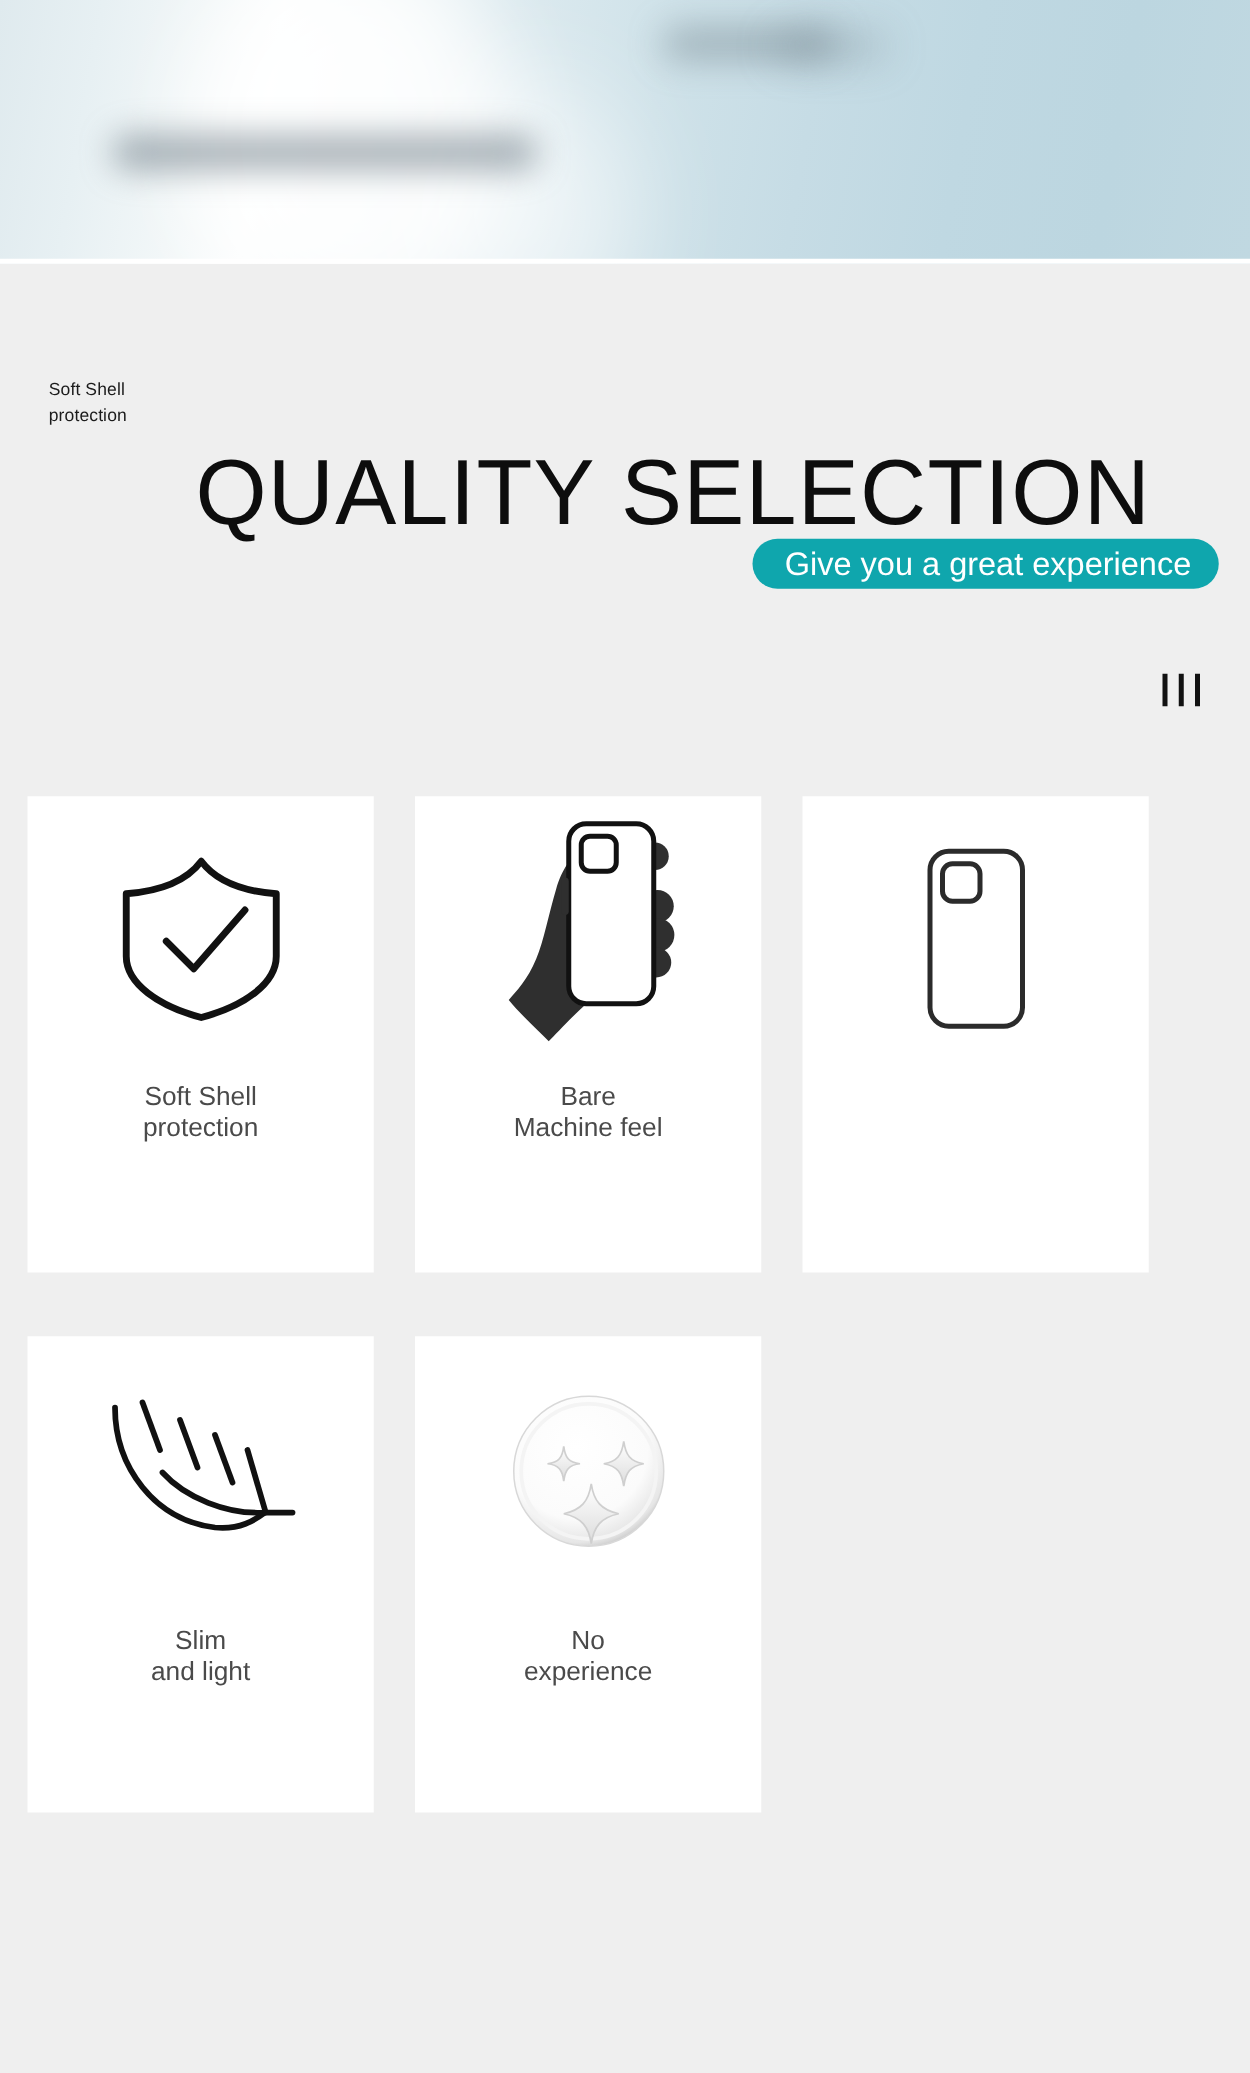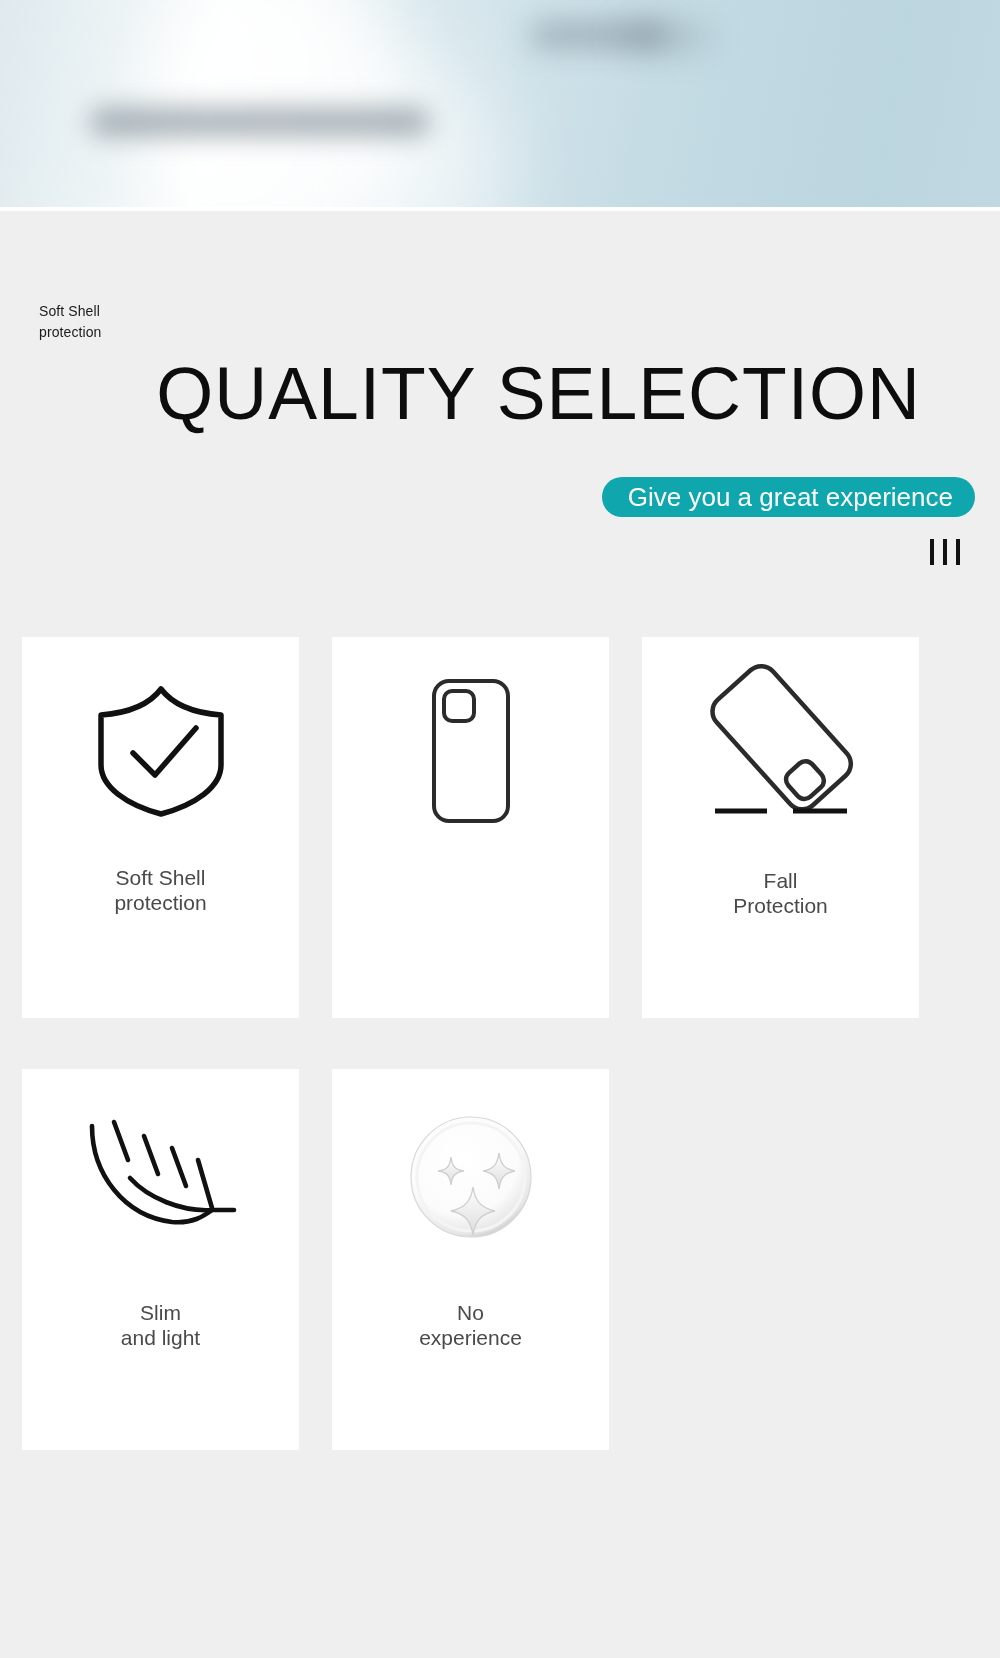--- a/index.html
+++ b/index.html
@@ -70,21 +70,21 @@
     color:#0d0d0d;
     letter-spacing:1px;
     transform:scaleX(.99);
     padding-left:78px;
     box-sizing:border-box;
     font-family:"Liberation Sans","DejaVu Sans",sans-serif;
   }
 
   
   .badge-row{
-    position:absolute;left:0;top:477px;width:1000px;height:40px;
+    position:absolute;left:0;top:431px;width:1000px;height:40px;
   }
   .badge{
     position:absolute;right:25px;top:0;
     height:40px;line-height:40px;
     background:#0fa6ad;
     color:#ffffff;
     font-size:26px;
     border-radius:21px;
     padding:0 22px 0 26px;
     white-space:nowrap;
@@ -167,44 +167,54 @@
     <div class="icon-wrap">
       <svg width="132" height="136" viewBox="0 0 132 136">
         <path d="M66 6 C78 22 99 30 126 32 L126 82 C126 104 100 122 66 131 C32 122 6 104 6 82 L6 32 C33 30 54 22 66 6 Z" fill="none" stroke="#111" stroke-width="5.5" stroke-linejoin="round"></path>
         <path d="M38 70 L60 92 L101 45" fill="none" stroke="#111" stroke-width="5.5" stroke-linecap="round" stroke-linejoin="round"></path>
       </svg>
     </div>
     <div class="card-label">Soft Shell
 protection</div>
   </div>
 
+  <div class="card r1">
+    <div class="icon-wrap">
+      <svg width="152" height="196" viewBox="0 0 152 196">
+
+        <ellipse cx="129" cy="32" rx="11" ry="11" fill="#2f2f2f"></ellipse>
+        <ellipse cx="131" cy="72" rx="13" ry="13" fill="#2f2f2f"></ellipse>
+        <ellipse cx="131" cy="95" rx="13.5" ry="13.5" fill="#2f2f2f"></ellipse>
+        <ellipse cx="130" cy="117" rx="12" ry="12" fill="#2f2f2f"></ellipse>
+
+        <path d="M74 26 C62 30 54 44 50 58 C44 78 40 100 34 114
+                 C27 131 18 140 12 147 C20 157 34 170 44 180
+                 C52 172 70 152 86 140 C100 130 115 126 126 124
+                 L126 112 L118 112 L118 36 L95 36 C88 28 82 24 74 26 Z" fill="#2f2f2f"></path>
+
+        <rect x="60" y="6" width="68" height="144" rx="14" ry="14" fill="#ffffff" stroke="#111" stroke-width="4"></rect>
+
+        <rect x="70" y="16" width="28" height="28" rx="7" ry="7" fill="#ffffff" stroke="#111" stroke-width="4"></rect>
+
+        <path d="M57 52 L57 76" stroke="#2f2f2f" stroke-width="6" stroke-linecap="round"></path>
+      </svg>
+    </div>
+    <div class="card-label">Bare
+Machine feel</div>
+  </div>
 
   <div class="card r1">
     <div class="icon-wrap">
       <svg width="82" height="148" viewBox="0 0 82 148">
         <rect x="4" y="4" width="74" height="140" rx="15" ry="15" fill="none" stroke="#2b2b2b" stroke-width="4"></rect>
         <rect x="14" y="14" width="30" height="30" rx="8" ry="8" fill="none" stroke="#2b2b2b" stroke-width="4"></rect>
       </svg>
     </div>
   </div>
 
-  <div class="card r2">
-    <div class="icon-wrap">
-      <svg width="160" height="160" viewBox="0 0 160 160">
-        <g transform="rotate(-42 80 72)">
-          <rect x="42" y="2" width="76" height="142" rx="16" ry="16" fill="none" stroke="#2b2b2b" stroke-width="4.5"></rect>
-          <rect x="53" y="104" width="32" height="32" rx="9" ry="9" fill="none" stroke="#2b2b2b" stroke-width="4.5"></rect>
-        </g>
-        <path d="M14 146 L66 146" stroke="#111" stroke-width="5" stroke-linecap="butt"></path>
-        <path d="M92 146 L146 146" stroke="#111" stroke-width="5" stroke-linecap="butt"></path>
-      </svg>
-    </div>
-    <div class="card-label">Fall
-Protection</div>
-  </div>
 
   <div class="card r2">
     <div class="icon-wrap">
       <svg width="150" height="118" viewBox="0 0 150 118">
         <g fill="none" stroke="#111" stroke-width="4.6" stroke-linecap="round">
 
           <path d="M6 8 C6 56 38 98 86 104 C106 106 118 98 126 92"></path>
 
           <path d="M44 60 C62 80 96 94 126 92"></path>
 

